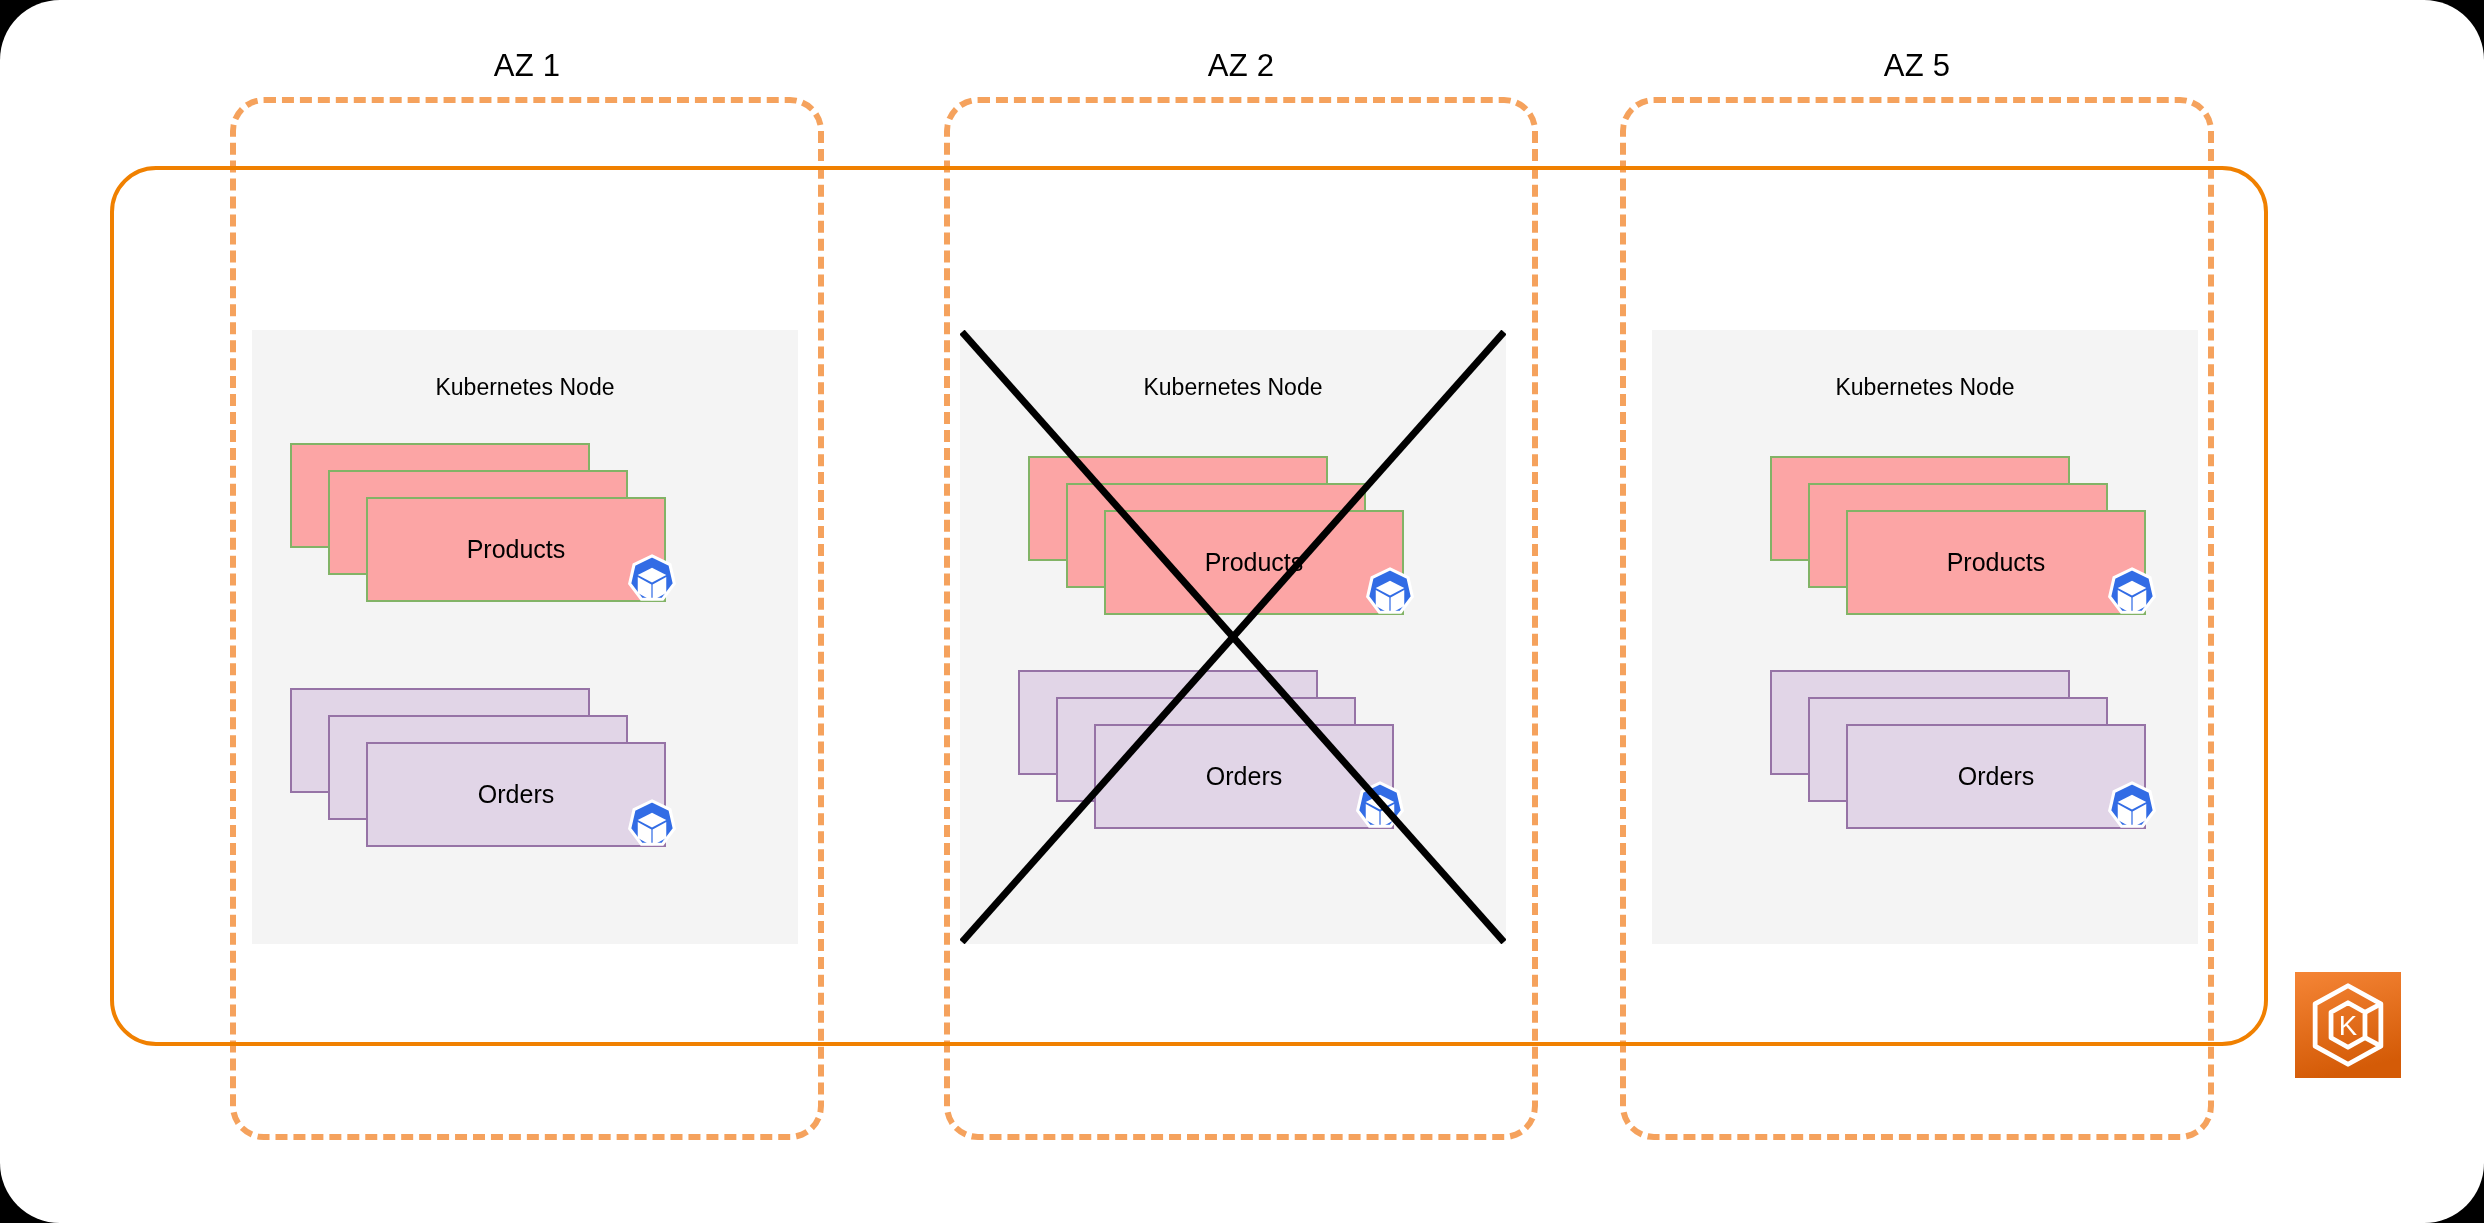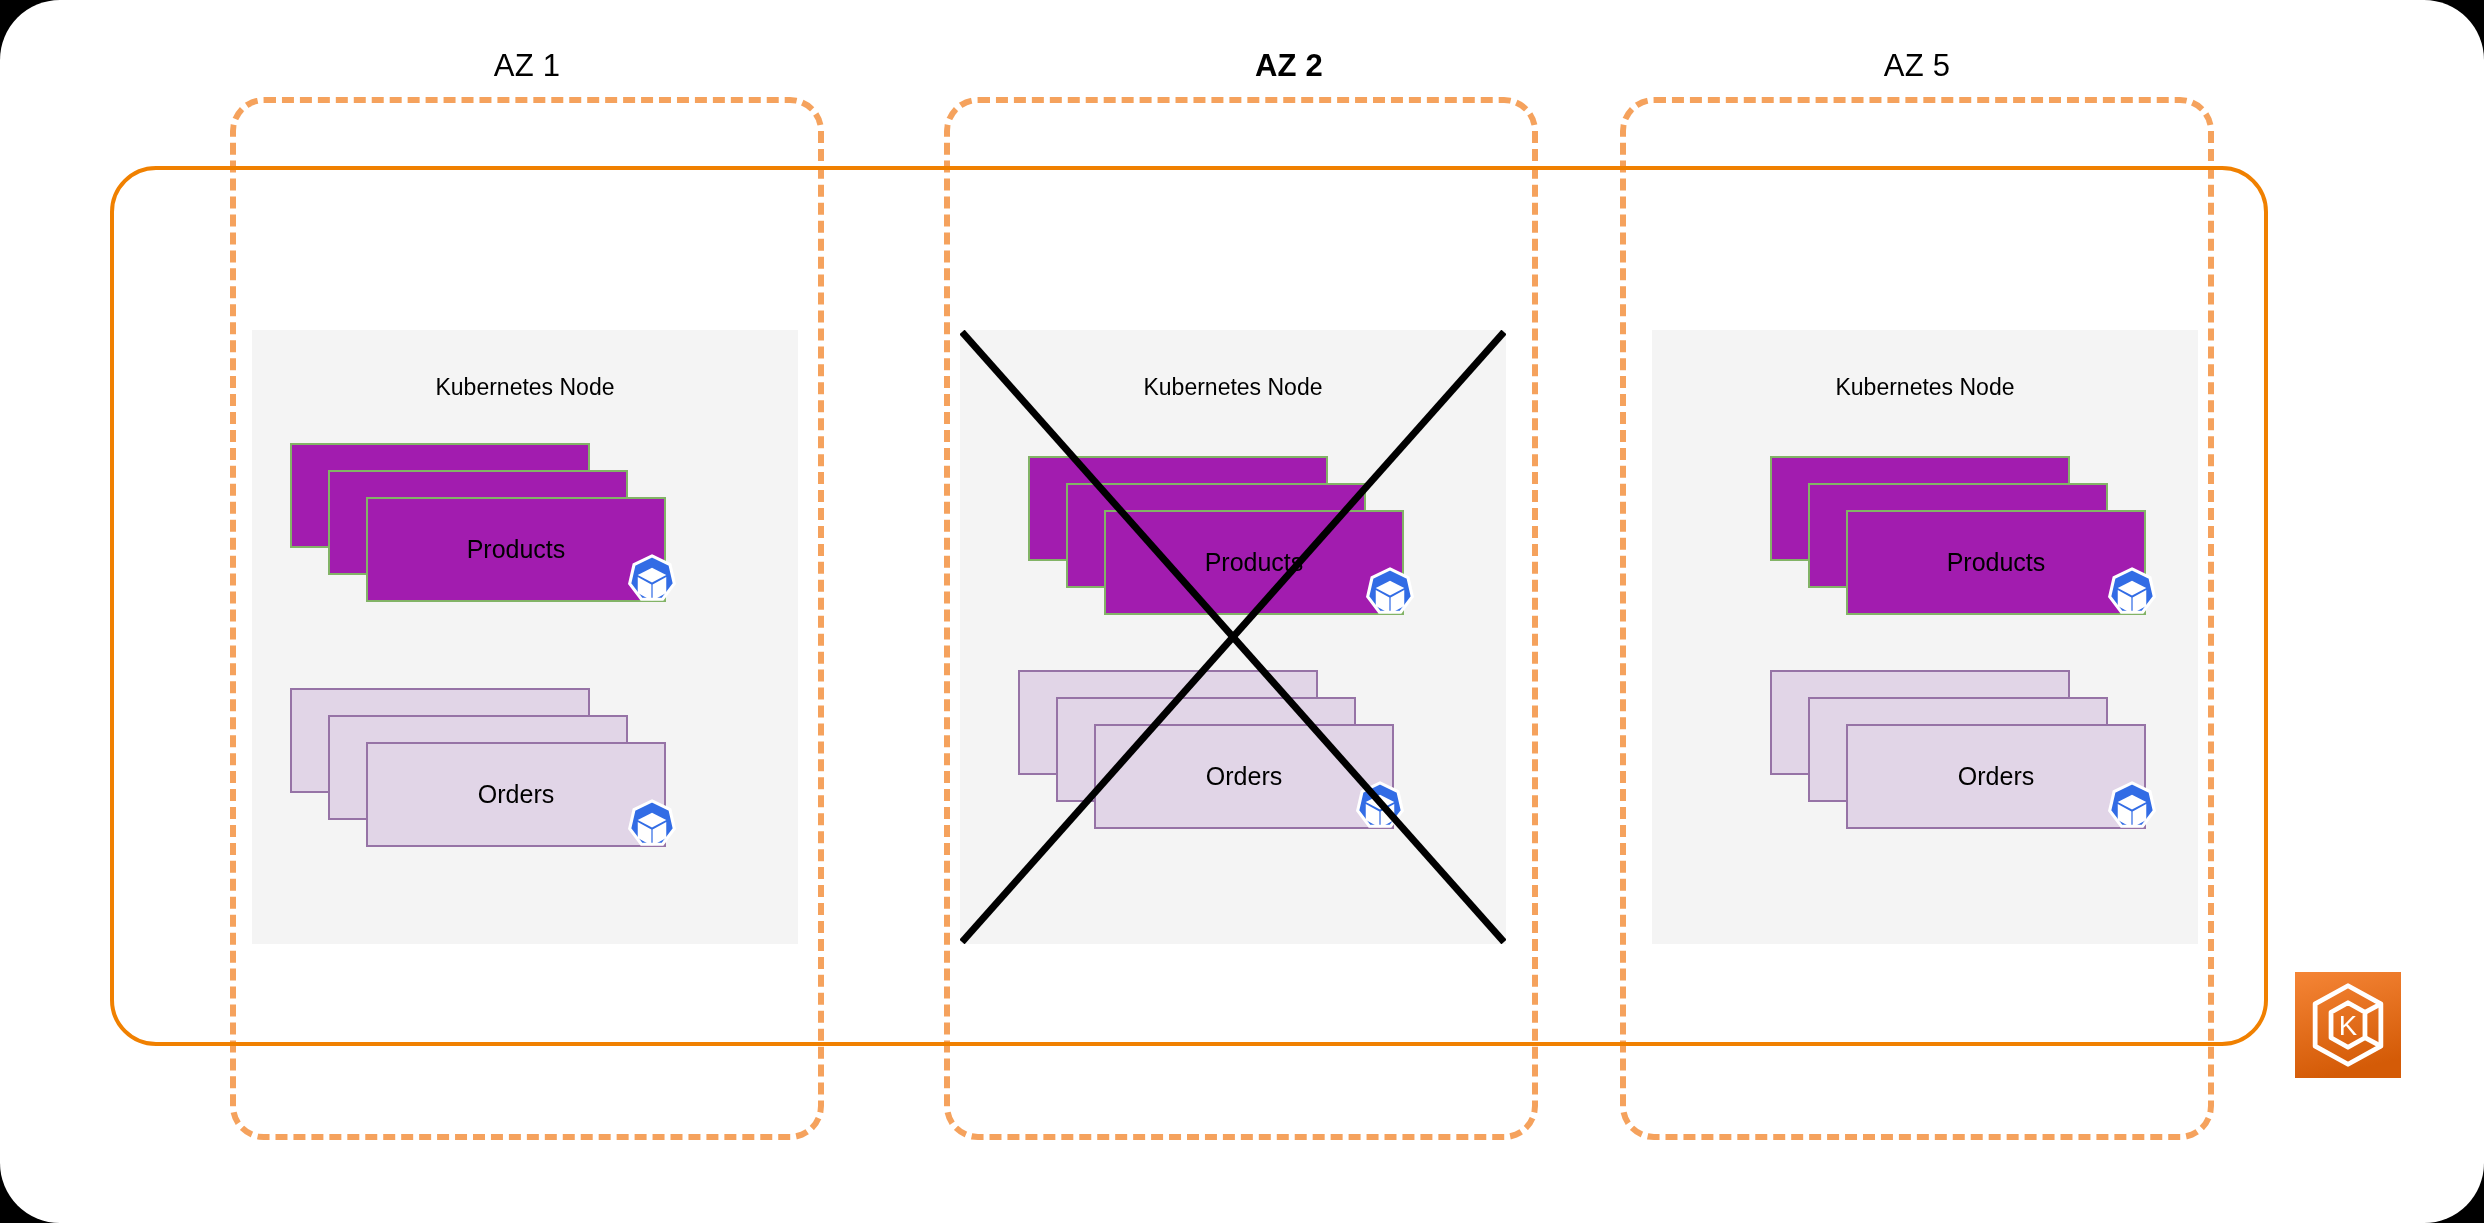--- a/index.html
+++ b/index.html
@@ -61,21 +61,21 @@
   .az-label {
     position: absolute;
     top: 48px;
     width: 594px;
     text-align: center;
     font-size: 31px;
     color: #000000;
     letter-spacing: 0.2px;
   }
   .az-label.az1 { left: 230px; }
-  .az-label.az2 { left: 992px; font-weight: bold; }
+  .az-label.az2 { left: 944px; }
   .az-label.az3 { left: 1620px; }
 
   
   .impaired-badge {
     position: absolute;
     left: 1093px;
     top: 201px;
     width: 283px;
     height: 74px;
     background: #f8cecc;
@@ -122,21 +122,21 @@
   .pod-stack .pod {
     position: absolute;
     width: 300px;
     height: 105px;
     box-sizing: border-box;
   }
   .pod-stack .pod.p0 { left: 0px;  top: 0px;  }
   .pod-stack .pod.p1 { left: 38px; top: 27px; }
   .pod-stack .pod.p2 { left: 76px; top: 54px; }
 
-  .pod.green { background: #a21caf; border: 2px solid #82b366; }
+  .pod.green { background: #fca5a5; border: 2px solid #82b366; }
   .pod.purple { background: #e1d5e7; border: 2px solid #9673a6; }
 
   .pod-label {
     position: absolute;
     left: 0; top: 0;
     width: 100%; height: 100%;
     display: flex;
     align-items: center;
     justify-content: center;
     font-size: 25px;

